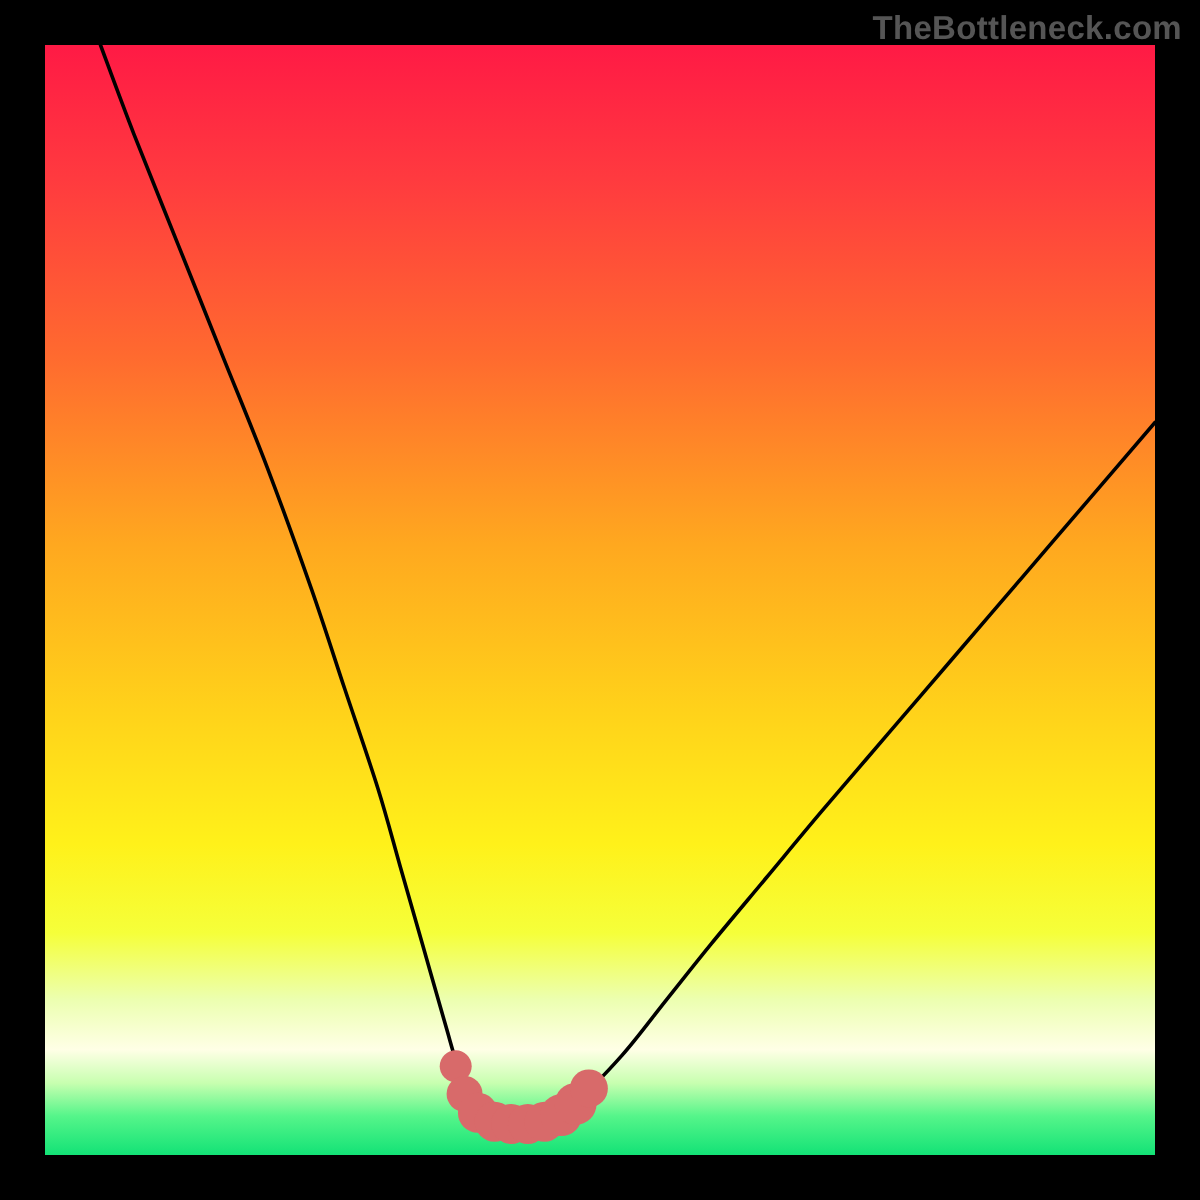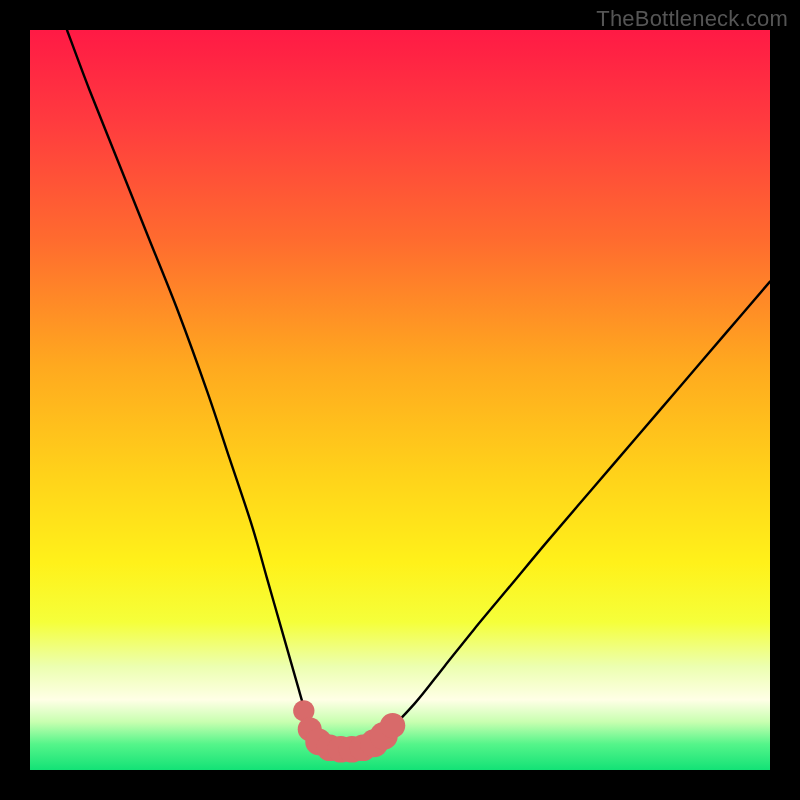--- a/index.html
+++ b/index.html
@@ -22,21 +22,21 @@
   .gradient {
     position: absolute;
     left: 0; top: 0; right: 0; bottom: 0;
   }
   .watermark {
     position: absolute;
     top: 6px;
     right: 12px;
     color: #555;
     font-size: 22px;
-    font-weight: 400;
+    font-weight: 700;
     letter-spacing: 0.2px;
     z-index: 5;
   }
   svg.curve {
     position: absolute;
     left: 0; top: 0;
     width: 740px;
     height: 740px;
     z-index: 3;
   }

